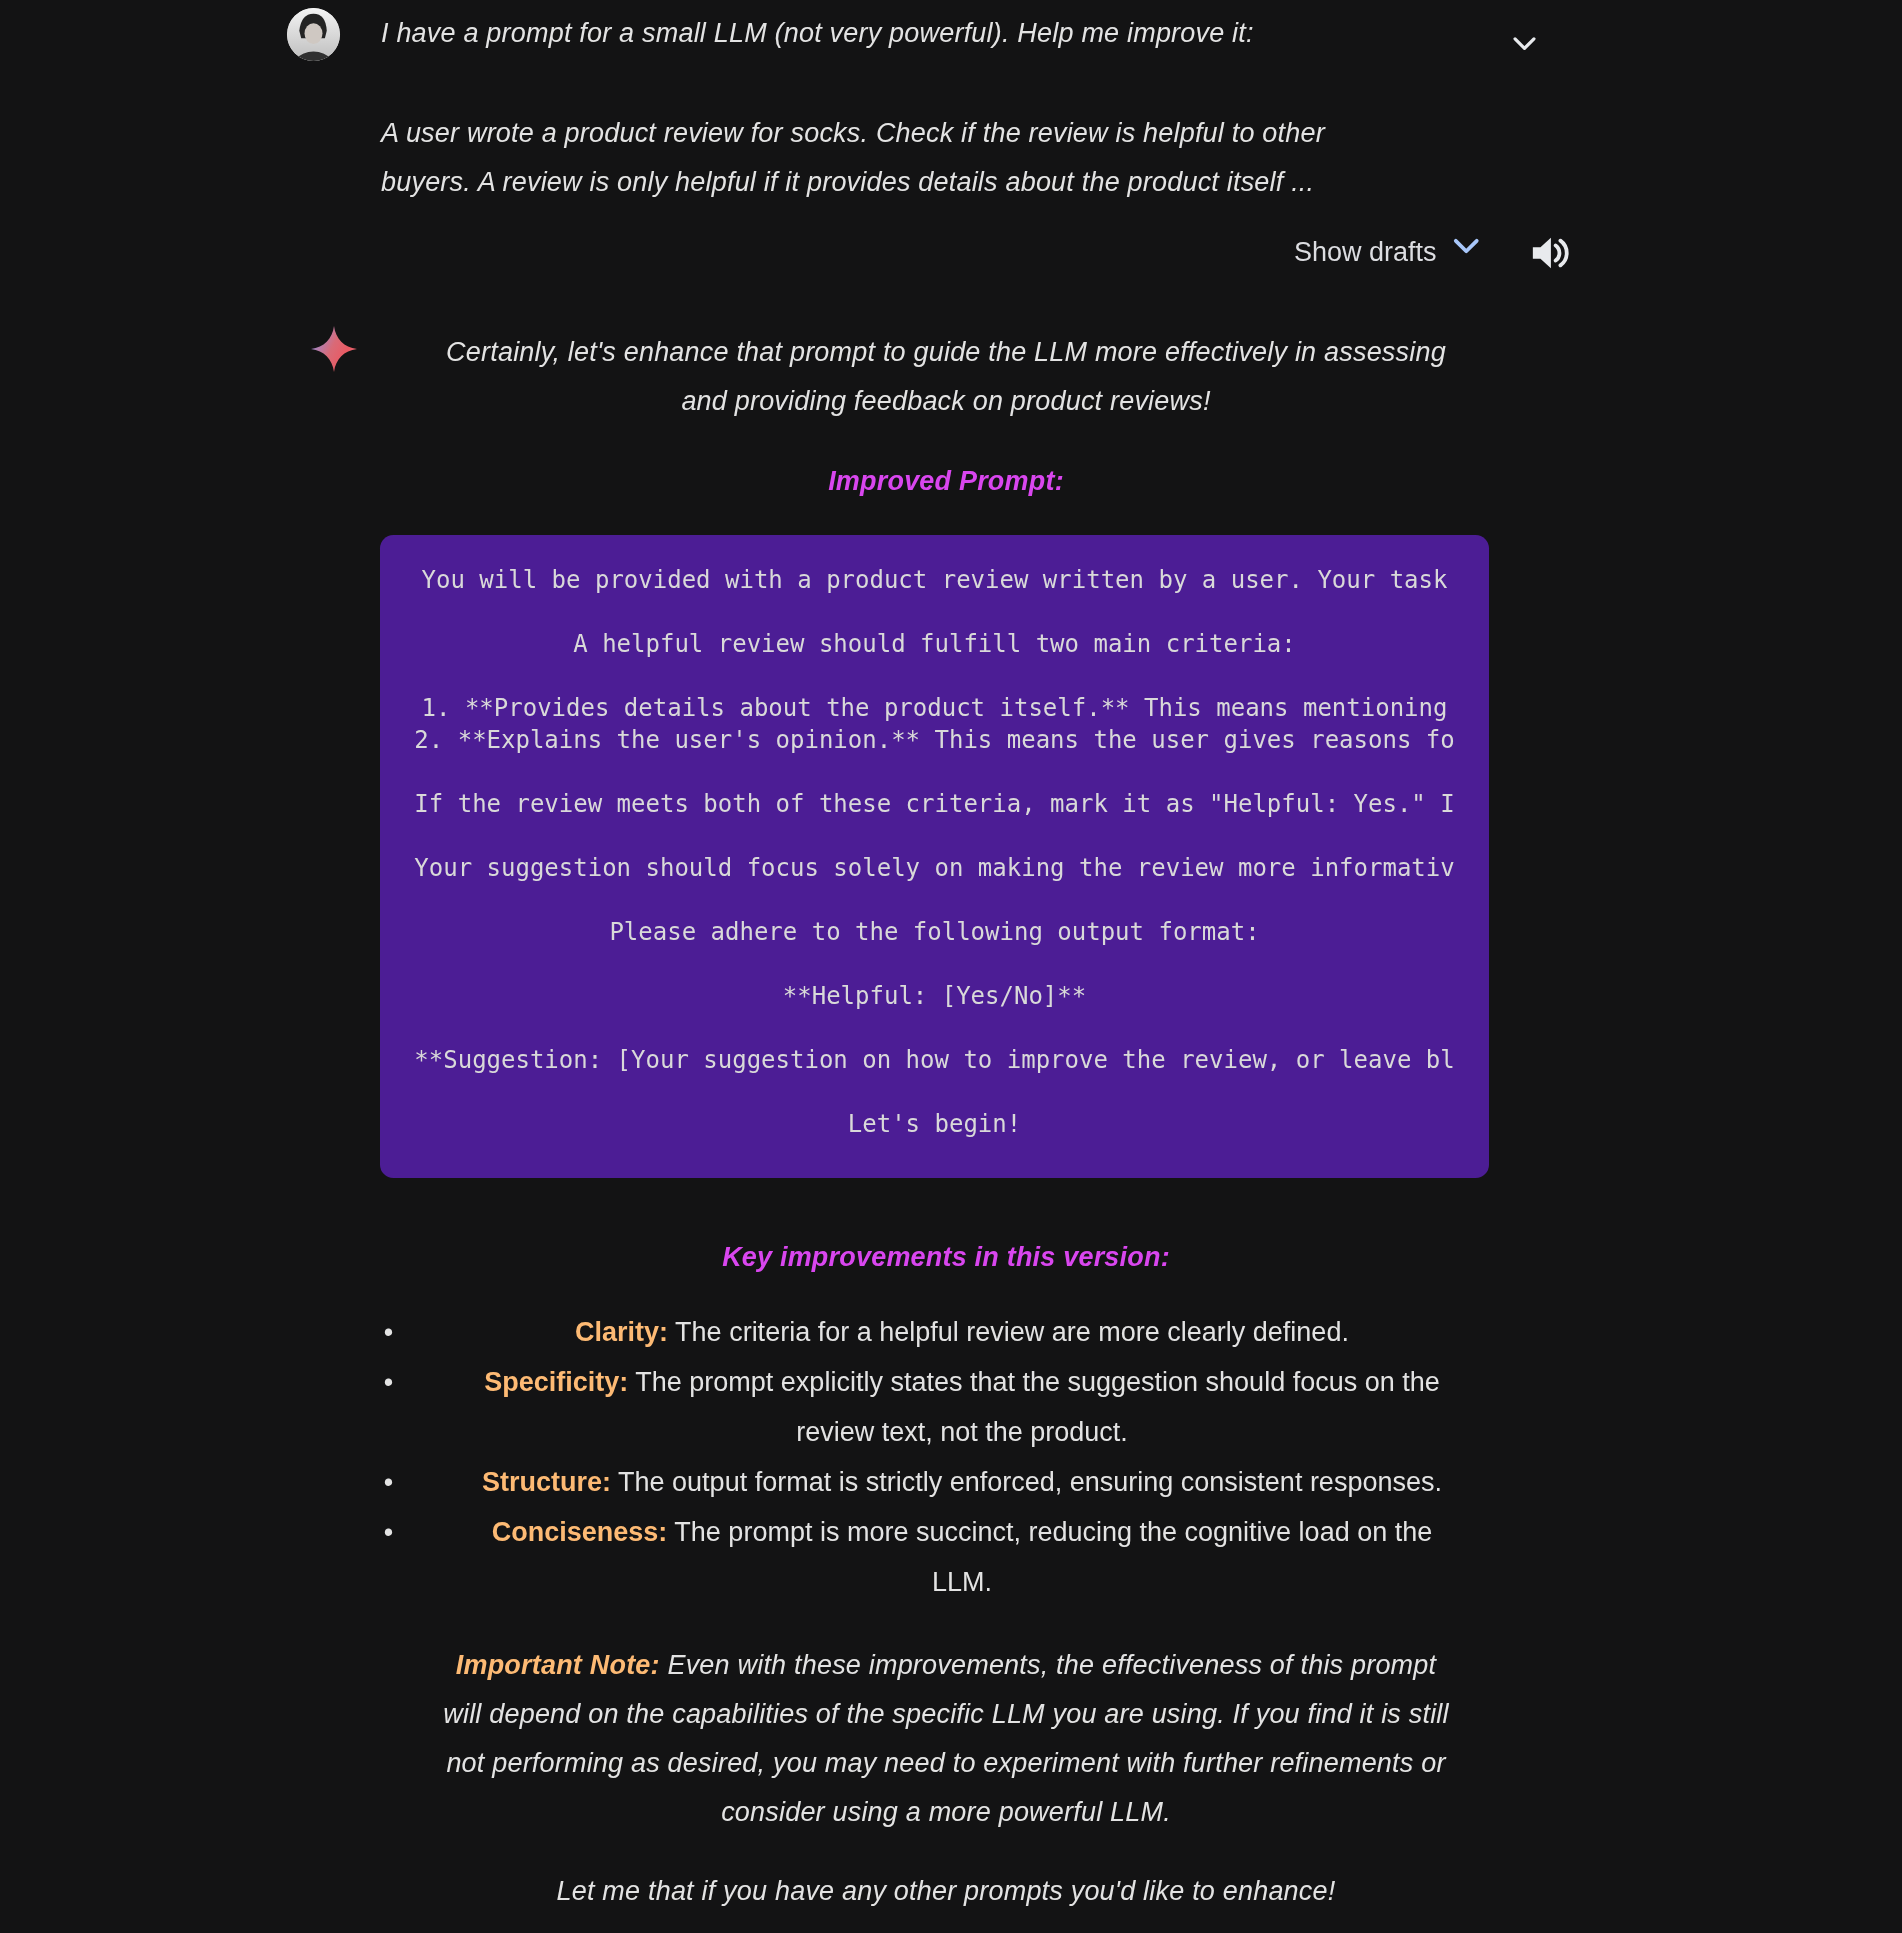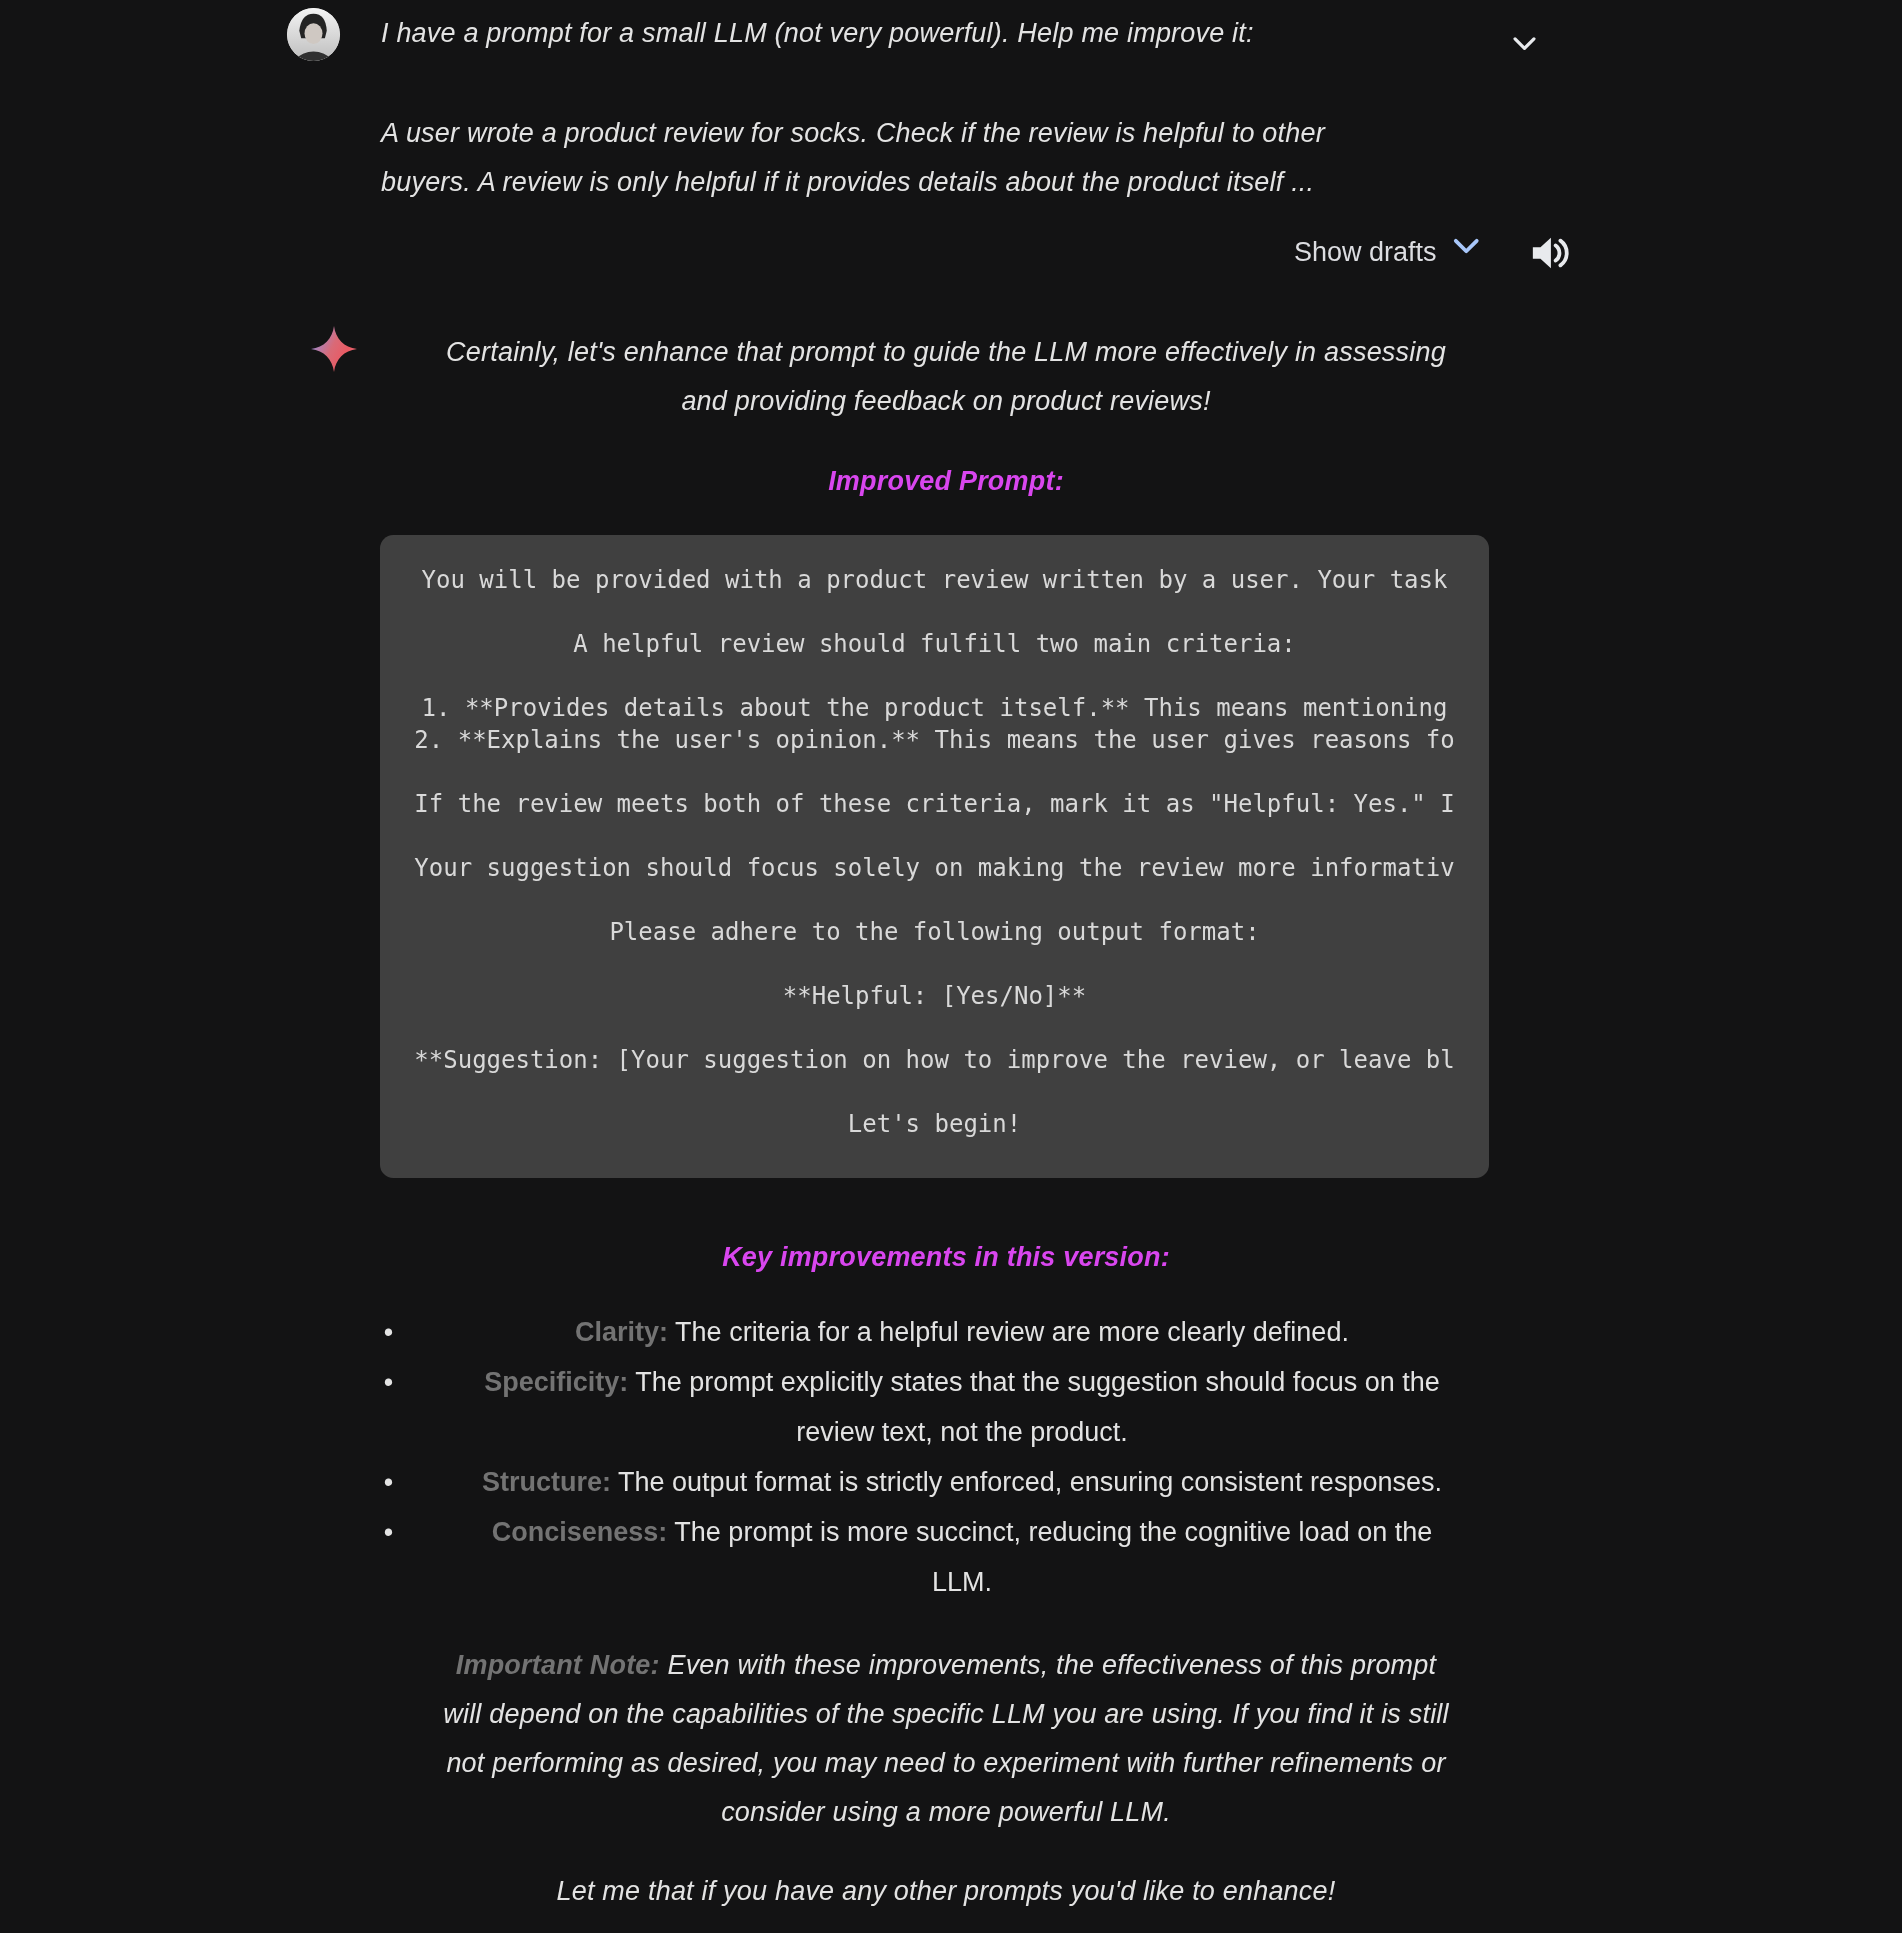--- a/index.html
+++ b/index.html
@@ -42,21 +42,21 @@
   }
 
   
   .model-row{margin-top:31px;text-align:center;}
   .sparkle{margin-left:2.9px;margin-top:22px;width:46px;height:46px;}
   .intro{margin-top:24px;}
   .bold-line{font-weight:700;color:#d946ef;margin-top:31px;}
 
   .code-block{
     margin-top:29.5px;
-    background:#404040;
+    background:#4c1d95;
     border-radius:13.3px;
     padding:28.5px 30px 38px 30px;
     width:1049px;
     overflow:hidden;
   }
   .code-block pre{
     margin:0;
     font-family:"DejaVu Sans Mono",monospace;
     font-size:24px;line-height:32px;
     color:#d9d9d9;
@@ -67,21 +67,21 @@
   ul.improvements{
     list-style:none;margin:25px 0 0 0;padding:0;
     font-size:27px;line-height:50px;
   }
   ul.improvements li{position:relative;padding-left:32px;}
   ul.improvements li::before{
     content:"\2022";
     position:absolute;left:3.8px;top:0;
     color:#e3e3e3;
   }
-  strong{font-weight:700;color:#737373;}
+  strong{font-weight:700;color:#fdba74;}
   .note{margin-top:34px;}
   .closing{margin-top:30px;}
 </style>
 </head>
 <body>
 
 <div>
 
   <div class="msg-row user-row">
     <div class="gutter"></div>

